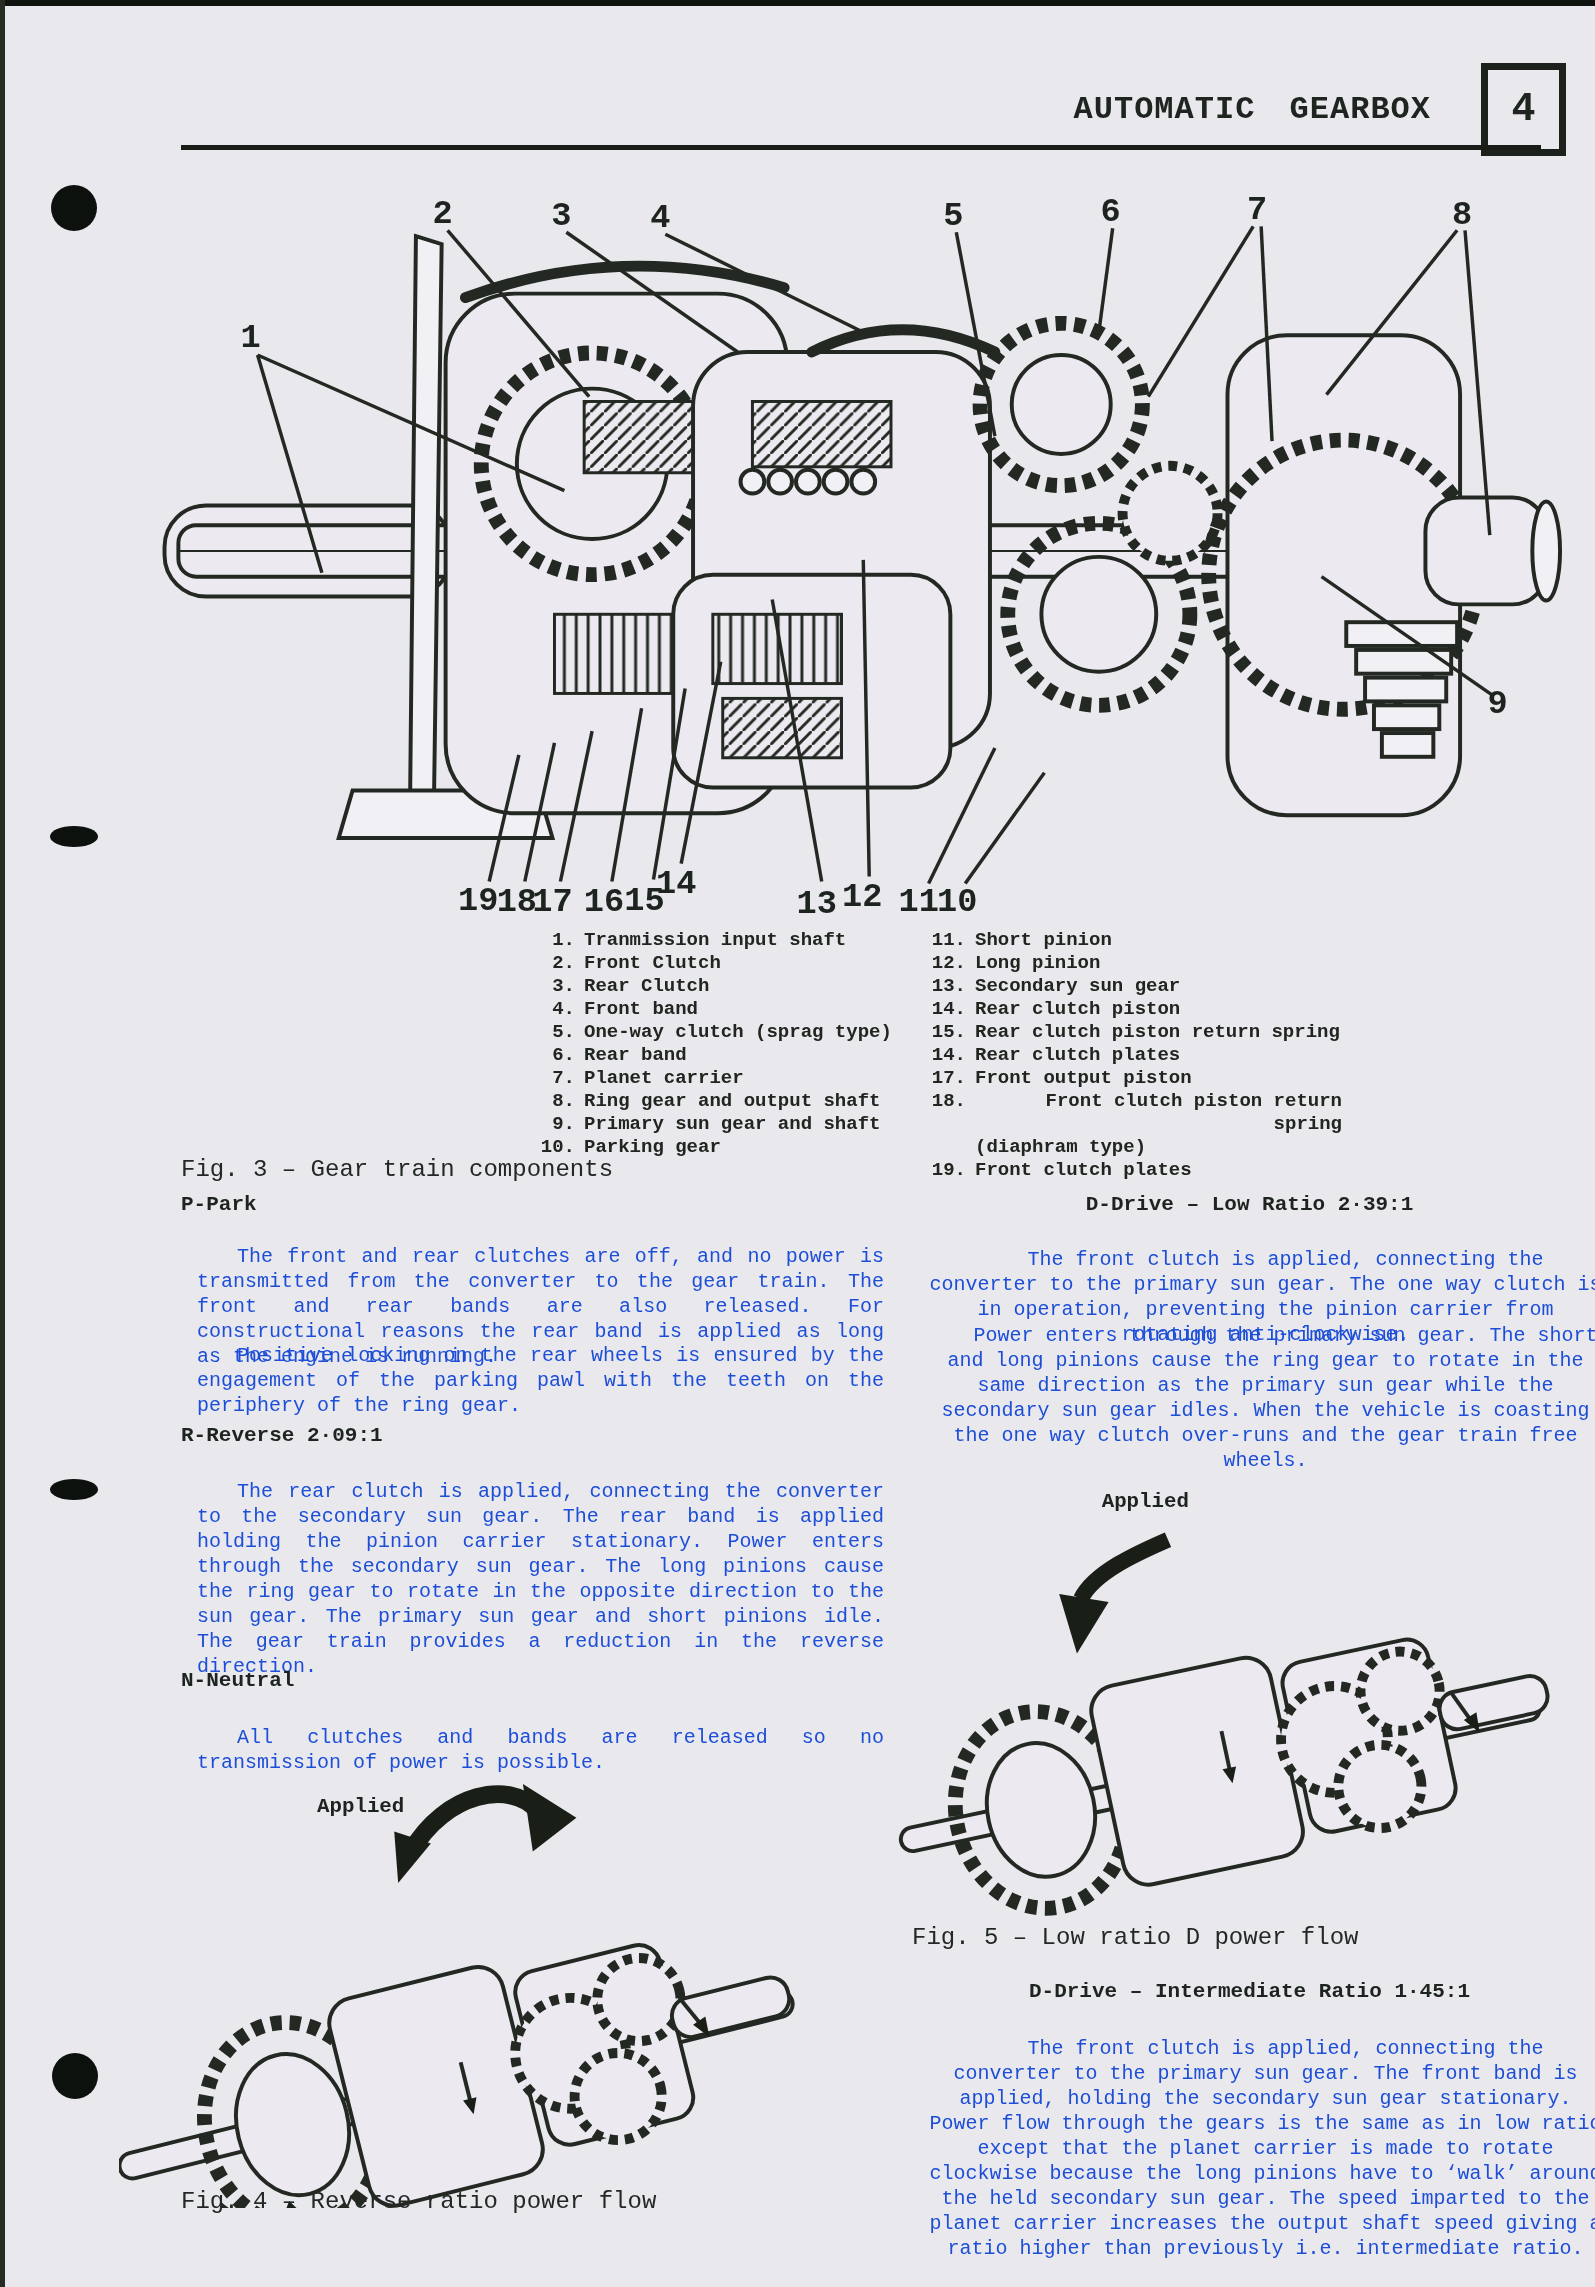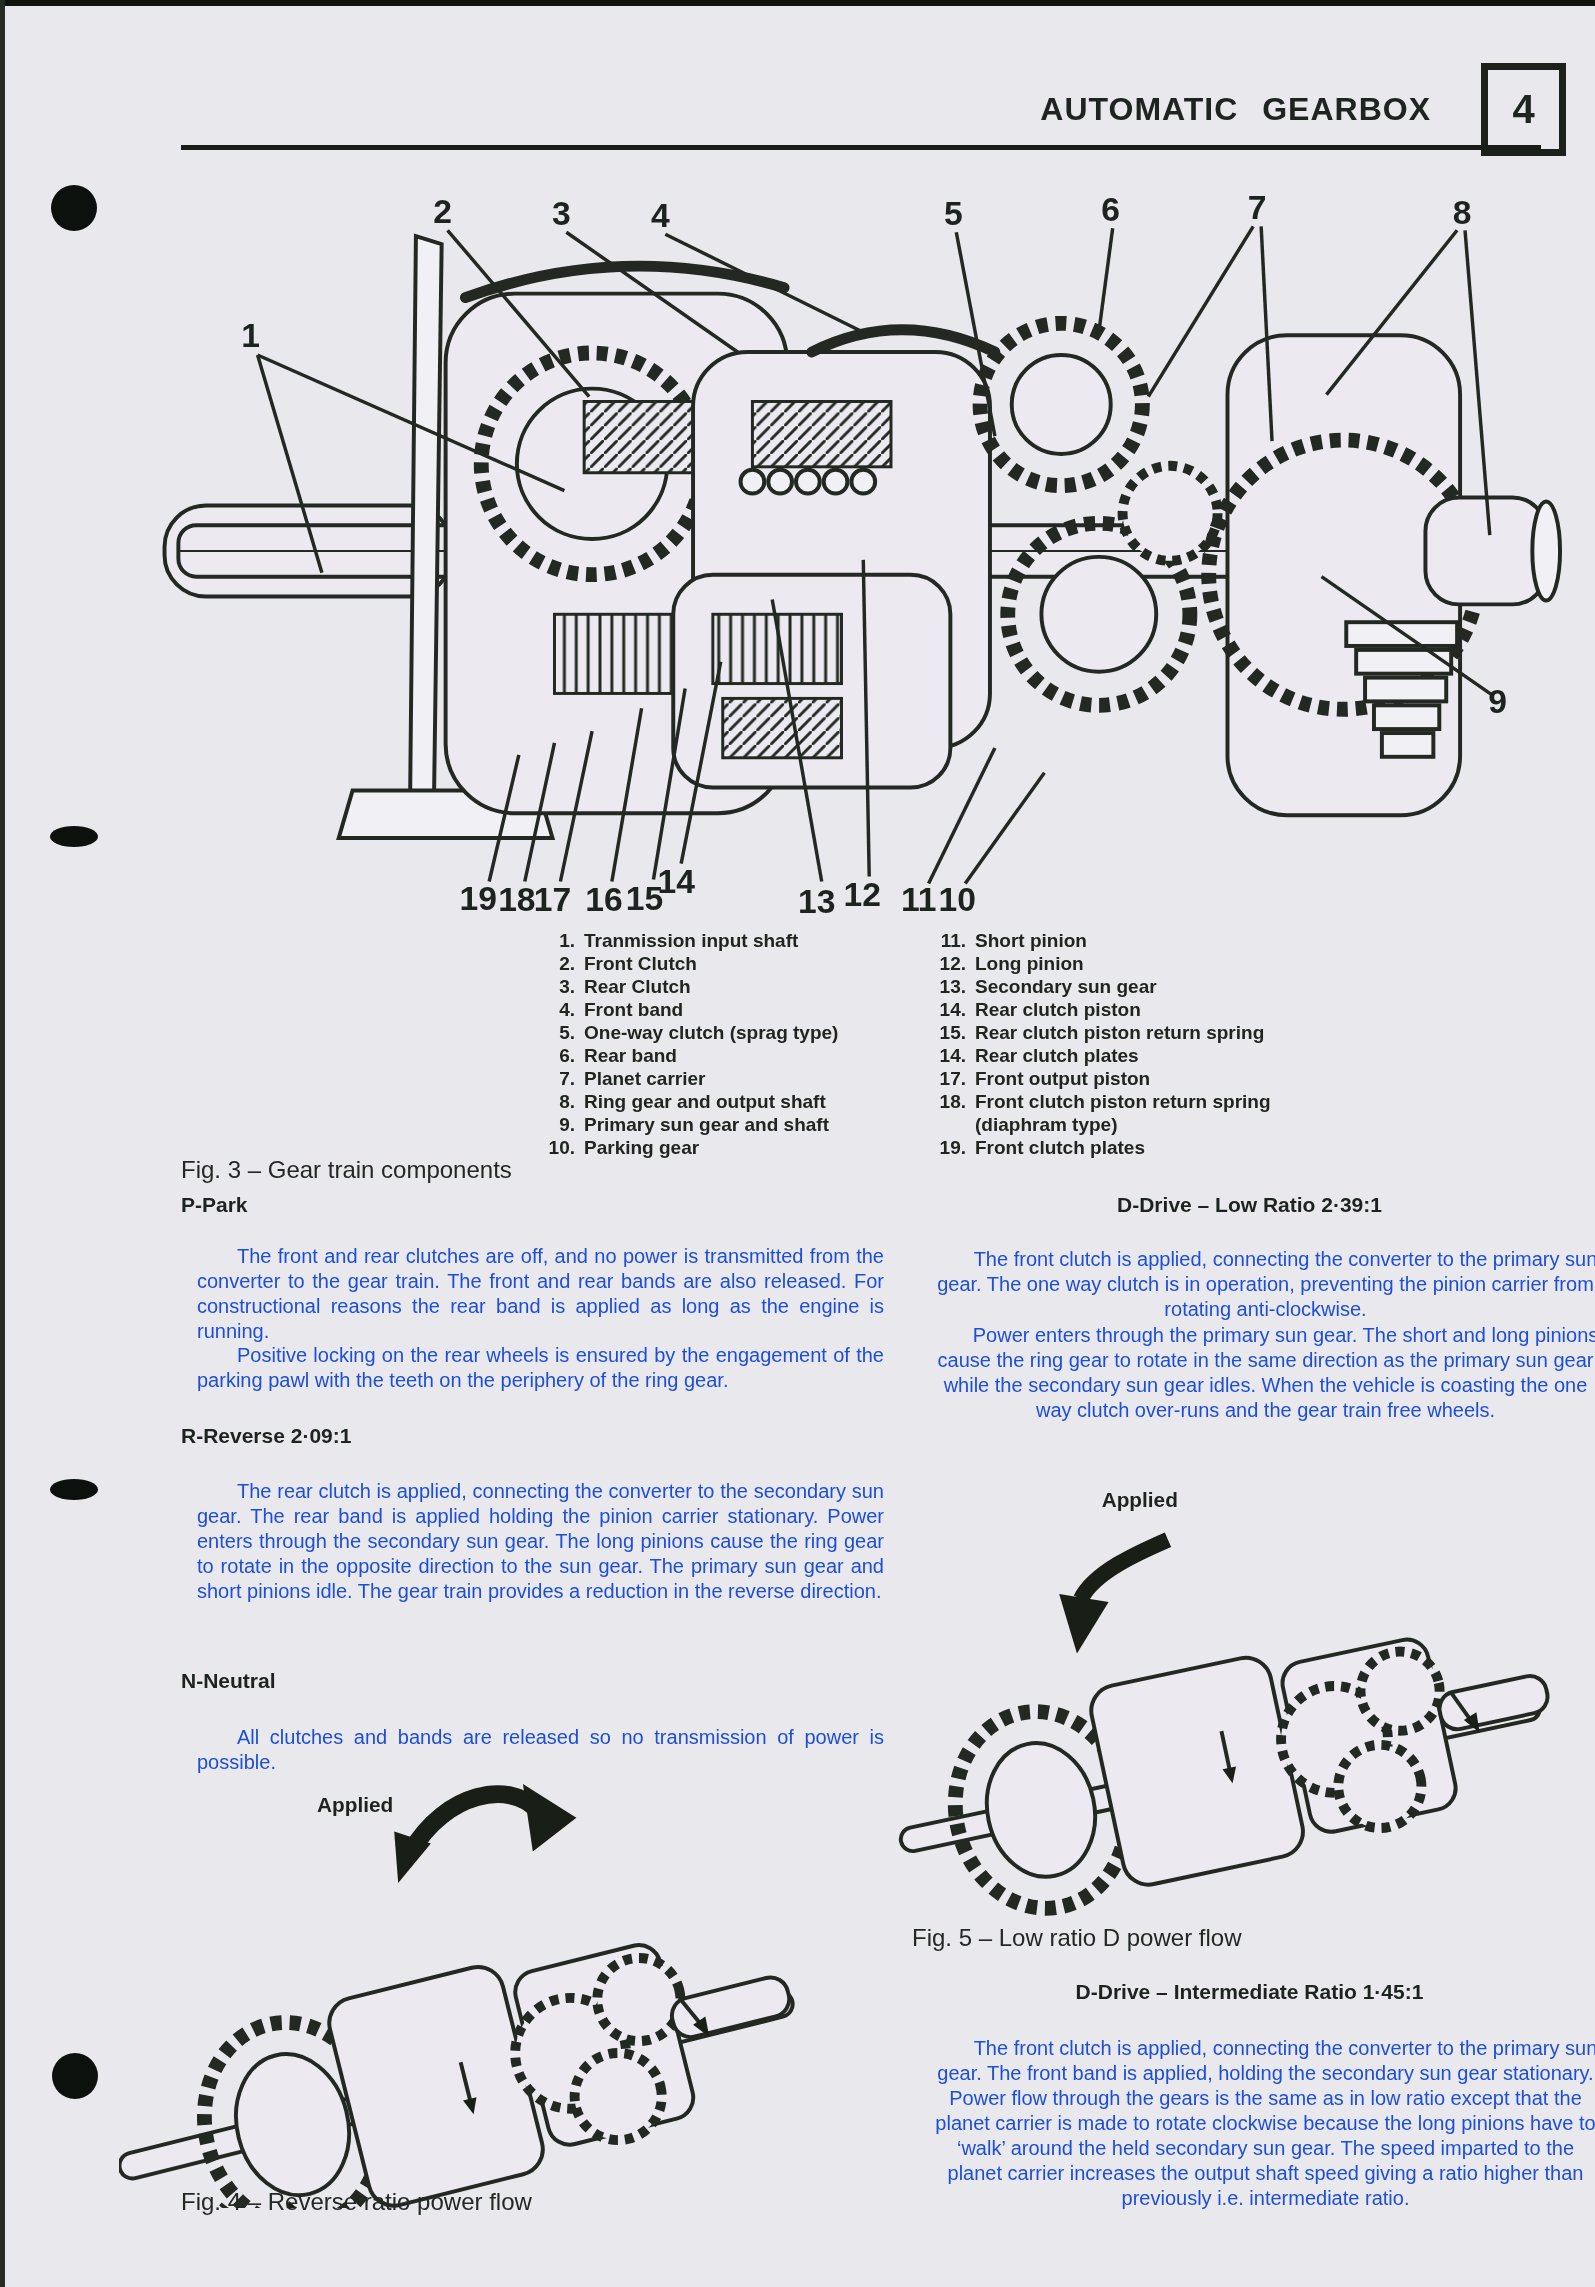--- a/index.html
+++ b/index.html
@@ -1,17 +1,17 @@
 <!DOCTYPE html>
 <html><head>
 <meta charset="utf-8">
 <style>
   html,body{margin:0;padding:0;background:#4a4a4a;}
   .page{position:relative;width:1596px;height:2288px;background:#e9e8ed;overflow:hidden;
-        font-family:Liberation Sans, sans-serif;color:#242a27;}
+        font-family:Liberation Mono, monospace;color:#242a27;}
   .edge-top{position:absolute;left:0;top:0;width:1596px;height:6px;background:#10140f;}
   .edge-left{position:absolute;left:0;top:0;width:5px;height:2288px;background:#262b24;}
   .hole{position:absolute;background:#0d110e;border-radius:50%;}
   .hole1{left:51px;top:185px;width:46px;height:46px;}
   .hole2{left:50px;top:826px;width:48px;height:21px;}
   .hole3{left:50px;top:1479px;width:48px;height:21px;}
   .hole4{left:52px;top:2053px;width:46px;height:46px;}
 
   .hdr-title{position:absolute;left:594px;top:91px;width:837px;text-align:right;
              font-size:32px;font-weight:bold;letter-spacing:1px;word-spacing:14px;color:#1e241f;}

